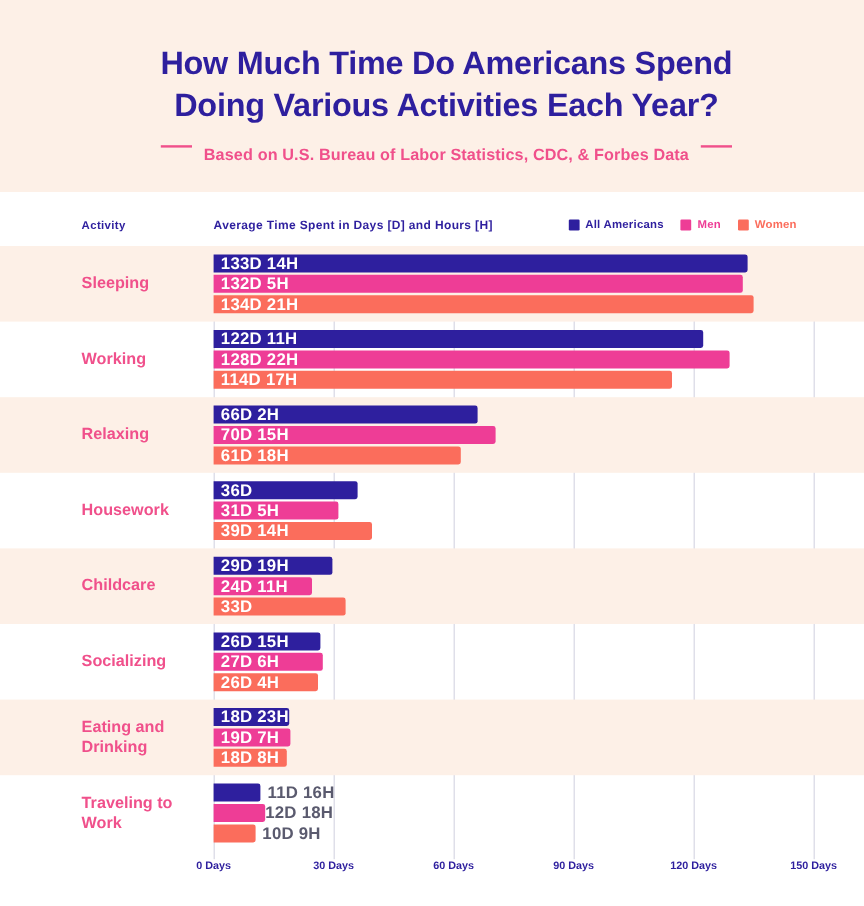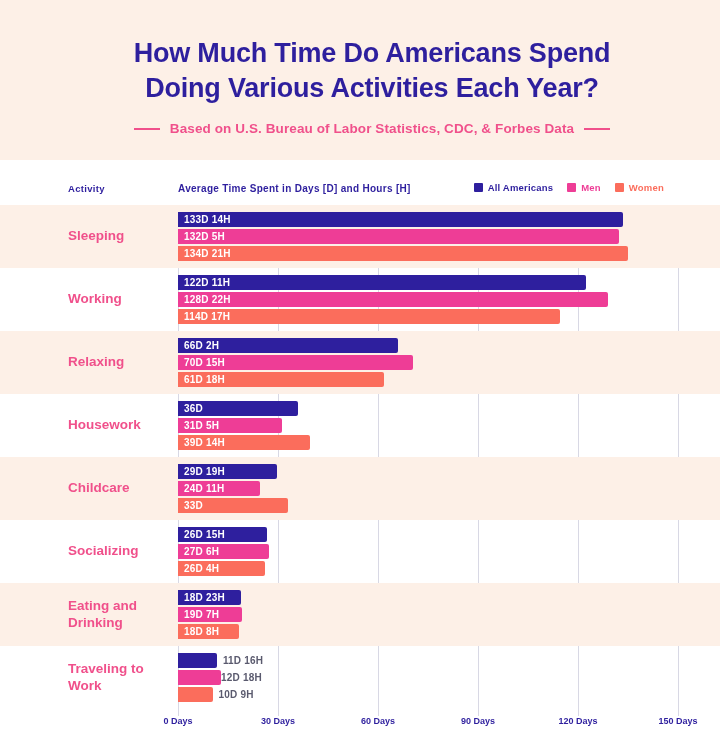--- a/index.html
+++ b/index.html
@@ -24,21 +24,20 @@
   .title{
     color:#2e1f9e;
     font-size:27px;
     font-weight:bold;
     line-height:1.28;
     letter-spacing:-0.2px;
     margin:0 40px;
   }
   .subtitle-row{
     display:flex;
-    align-items:center;
     justify-content:center;
     margin-top:16px;
     gap:10px;
   }
   .sub-rule{
     width:26px;height:2px;background:#f0508b;
   }
   .subtitle{
     color:#f0508b;
     font-size:13.5px;
@@ -104,21 +103,21 @@
     position:relative;
     height:15px;
     margin-bottom:2px;
   }
   .bar{
     position:absolute;left:0;top:0;height:15px;
     border-radius:0 2px 2px 0;
   }
   .bar-label{
     position:absolute;top:0;height:15px;line-height:15px;
-    font-size:10px;font-weight:bold;
+    font-size:14px;font-weight:bold;
     letter-spacing:0.2px;
     white-space:nowrap;
   }
   .bar-label.inside{left:6px;color:#ffffff;}
   .bar-label.outside{color:#5a5a6e;}
   
   .grid{
     position:absolute;left:178px;top:45px;
     width:500px;height:511px;
     pointer-events:none;

